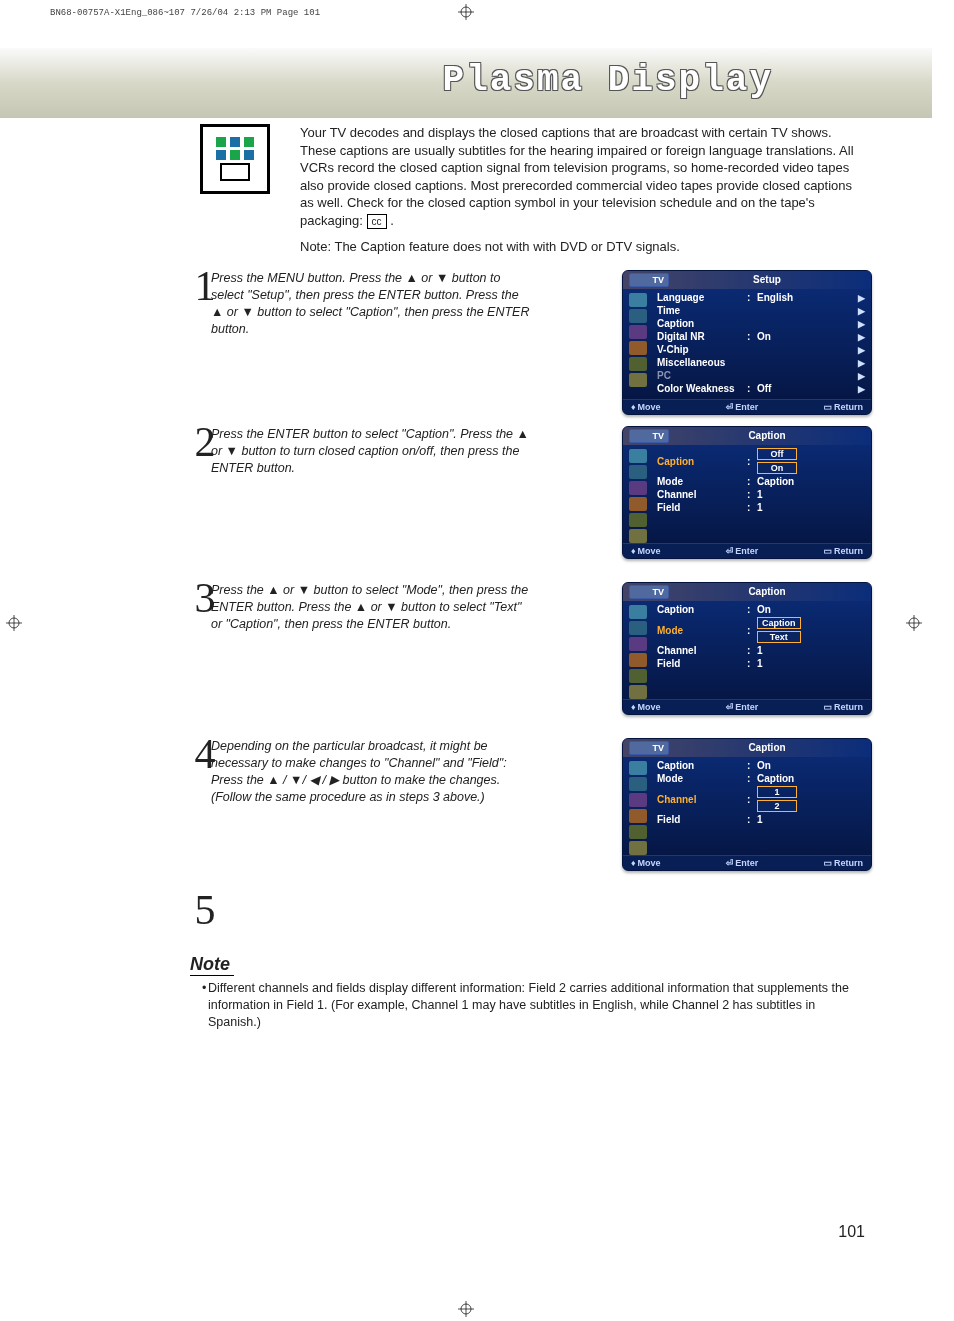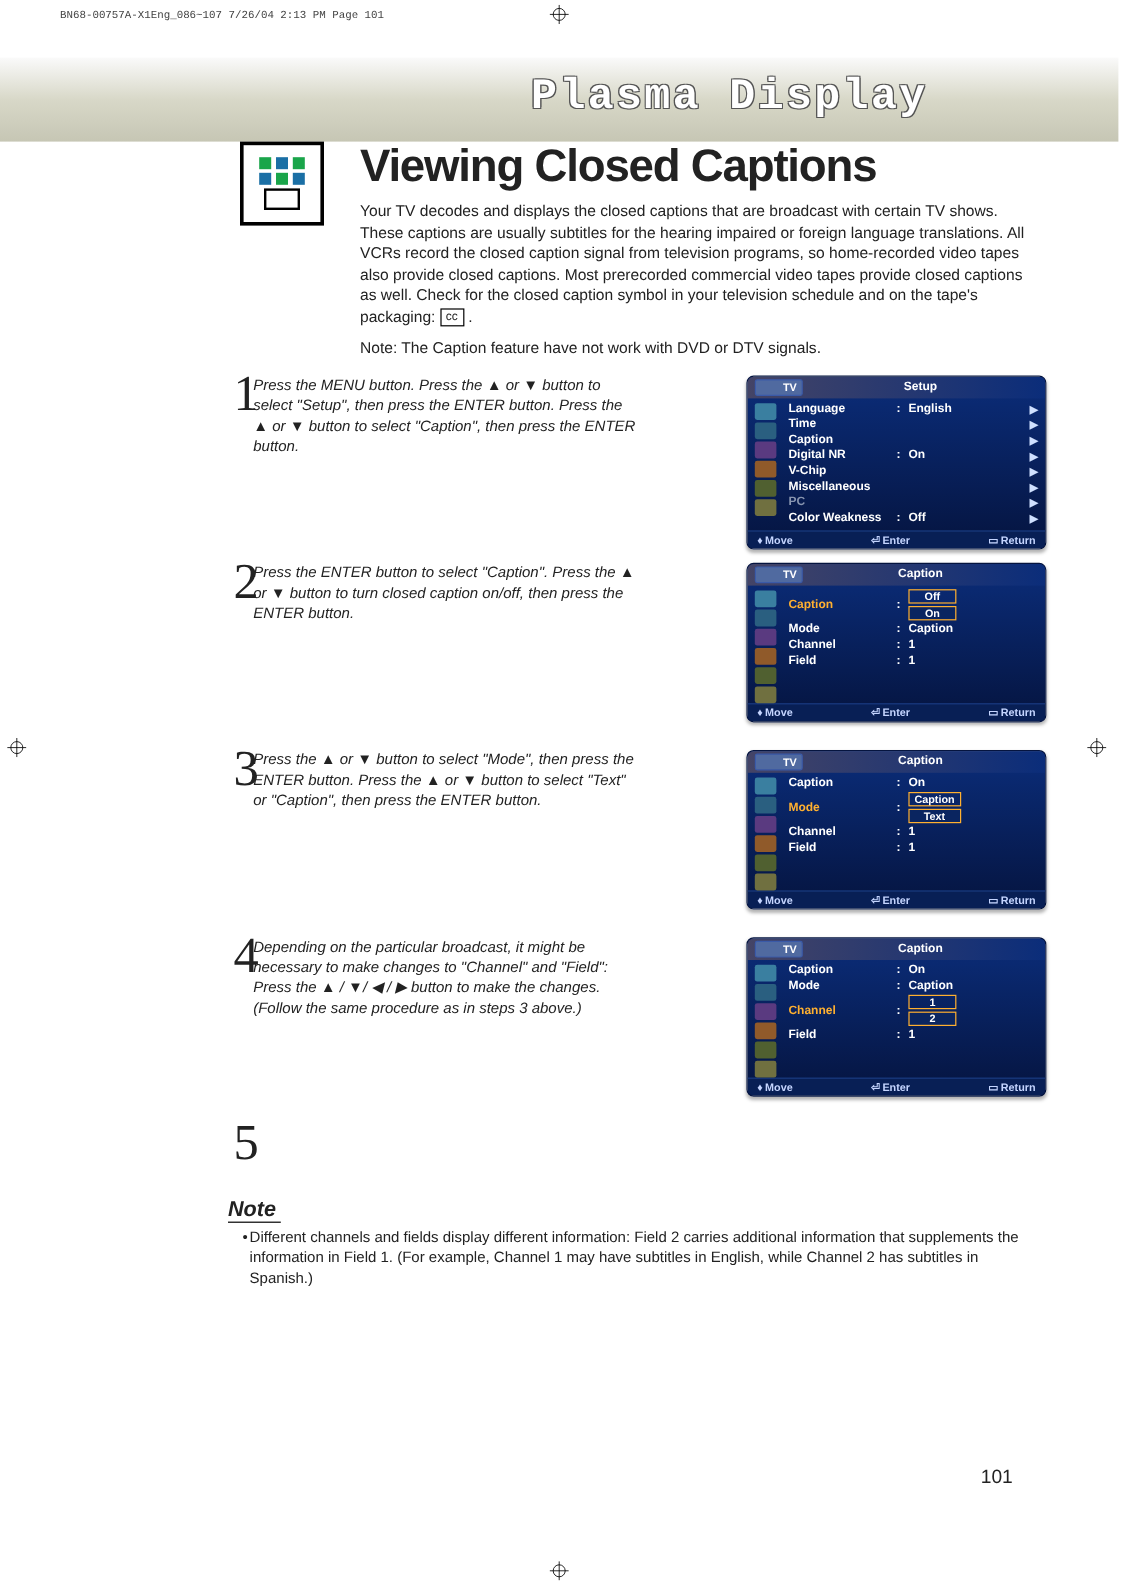--- a/index.html
+++ b/index.html
@@ -49,21 +49,21 @@
   .osd-footer { background: #081f55; padding: 2px 8px; display: flex; justify-content: space-between; font-size: 9px; border-top: 1px solid #1a3a7f; }
   .osd-footer span { display: inline-flex; align-items: center; gap: 2px; color:#c5d5ff; }
   .sel-box { border: 1px solid #ffb030; padding: 0 4px; display: inline-block; color: #fff; font-size: 9px; min-width: 40px; text-align: center; }
   .sel-box.alt { border-color: #ffb030; background: #0a2560; margin-top: 2px; }
   .dropdown-stack { display: inline-flex; flex-direction: column; }
   .note-section { margin-left: 120px; margin-top: 20px; }
   .note-heading { font-style: italic; font-weight: bold; font-size: 18px; border-bottom: 1px solid #000; display: inline-block; padding-right: 4px; }
   .note-body { margin-left: 12px; margin-top: 4px; font-size: 12.5px; line-height: 1.35; }
   .bullet { display: flex; }
   .bullet .b { width: 12px; }
-  .page-num { position: absolute; bottom: 80px; right: 88px; font-size: 16px; }
+  .page-num { position: absolute; bottom: 80px; right: 67px; font-size: 16px; }
   .reg-top, .reg-bottom { position: absolute; left: 50%; transform: translateX(-50%); width: 16px; height: 16px; }
   .reg-top { top: 4px; }
   .reg-bottom { bottom: 4px; }
   .reg svg { width: 16px; height: 16px; }
   .reg-side { position: absolute; top: 615px; width: 20px; height: 20px; }
   .reg-side.left { left: 6px; }
   .reg-side.right { right: 6px; }
 </style>
 </head>
 <body>
@@ -87,25 +87,24 @@
             <div class="dot alt"></div>
             <div class="dot"></div>
           </div>
         <div class="dots">
             <div class="dot alt"></div>
             <div class="dot"></div>
             <div class="dot alt"></div>
           </div>
         <div class="screen"></div>
       </div>
-      <div class="main-title">Viewing Closed Captions</div>
       <div class="intro-text">
         <span>Your TV decodes and displays the closed captions that are broadcast with certain TV shows. These captions are usually subtitles for the hearing impaired or foreign language translations. All VCRs record the closed caption signal from television programs, so home-recorded video tapes also provide closed captions. Most prerecorded commercial video tapes provide closed captions as well. Check for the closed caption symbol in your television schedule and on the tape's packaging:</span> <span class="cc-symbol">cc</span> .
       </div>
-      <div class="note-line">Note: The Caption feature have not work with DVD or DTV signals.</div>
+      <div class="note-line">Note: The Caption feature does not with with DVD or DTV signals.</div>
     </div>
 
     <div class="steps">
 
       <div class="step">
         <div class="step-num">1</div>
         <div class="step-text">Press the MENU button. Press the ▲ or ▼  button to select "Setup", then press the ENTER button. Press the ▲ or ▼ button to select "Caption", then press the ENTER button.</div>
         <div class="osd">
           <div class="osd-inner">
             <div class="osd-header">

